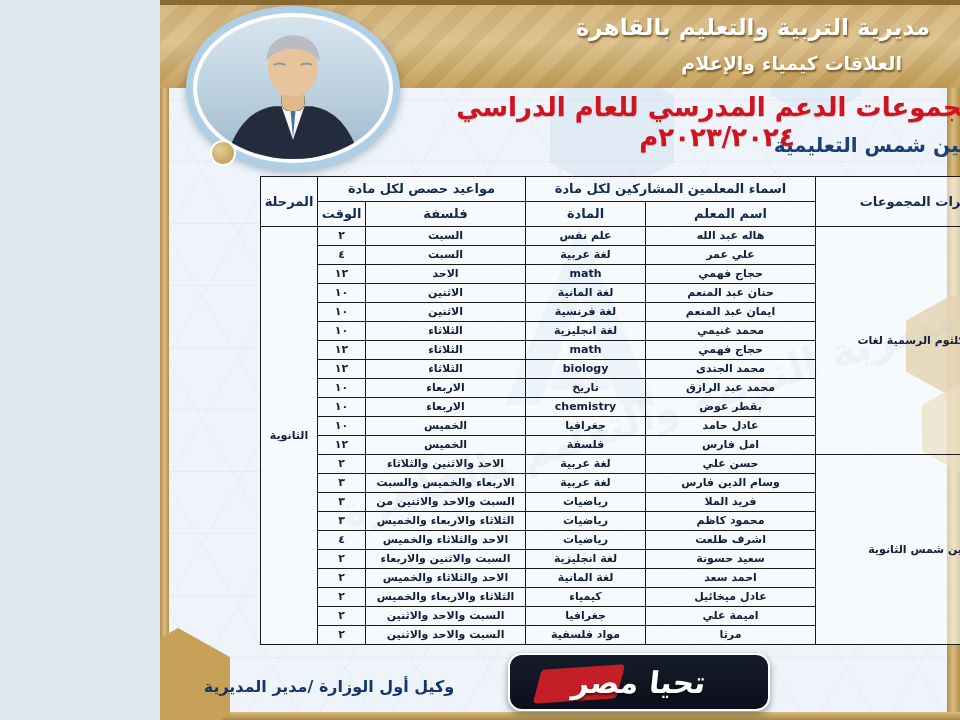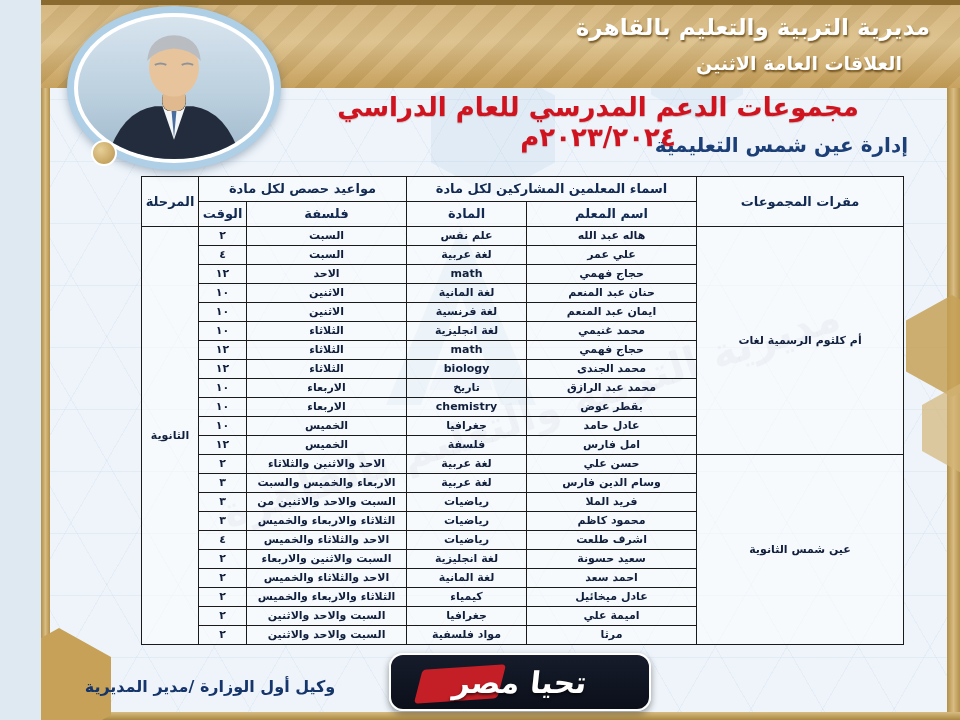--- a/index.html
+++ b/index.html
@@ -1,18 +1,18 @@
 <!DOCTYPE html>
 <html lang="ar" dir="rtl"><head>
 <meta charset="utf-8">
 <style>
   * { margin:0; padding:0; box-sizing:border-box; }
   body { background:#dfe9f2; font-family:"DejaVu Sans", sans-serif; }
   .page {
-    position:relative; width:919px; height:720px; overflow:hidden;
+    position:relative; width:800px; height:720px; overflow:hidden;
     background-color:#eef4fa; direction:rtl;
     background-image:
       repeating-linear-gradient(0deg,  rgba(165,195,220,.16) 0 1px, transparent 1px 62px),
       repeating-linear-gradient(60deg, rgba(165,195,220,.13) 0 1px, transparent 1px 62px),
       repeating-linear-gradient(-60deg,rgba(165,195,220,.13) 0 1px, transparent 1px 62px);
   }
   
   .strip { position:absolute; background:linear-gradient(90deg,#b2904a,#d8bc82,#b2904a); z-index:1; }
   .strip-right { top:0; right:0; width:13px; height:720px; }
   .strip-left  { top:0; left:0; width:9px; height:720px; }
@@ -128,21 +128,21 @@
   <div class="strip strip-left"></div>
   <div class="strip strip-bottom"></div>
   <div class="hex hx1"></div>
   <div class="hex hx2"></div>
   <div class="hex hx3"></div>
   <div class="hex hx4"></div>
   <div class="hex hx5"></div>
 
   <div class="banner">
     <div class="banner-line1">مديرية التربية والتعليم بالقاهرة</div>
-    <div class="banner-line2">العلاقات العامة الاثنين</div>
+    <div class="banner-line2">العلاقات كيمياء والإعلام</div>
   </div>
 
   <div class="portrait">
     <div class="portrait-white">
       <div class="portrait-photo">
         <svg width="100%" height="100%" viewBox="0 0 200 150" preserveAspectRatio="xMidYMax slice">
           <path d="M30 150 Q45 100 80 95 L120 95 Q155 100 170 150 Z" fill="#232c3d"></path>
           <path d="M88 95 L100 130 L112 95 L106 92 L94 92 Z" fill="#f4f6f8"></path>
           <path d="M97 95 L100 128 L103 95 Z" fill="#4a6da0"></path>
           <rect x="88" y="78" width="24" height="22" rx="8" fill="#e3b globalization48e"></rect>

